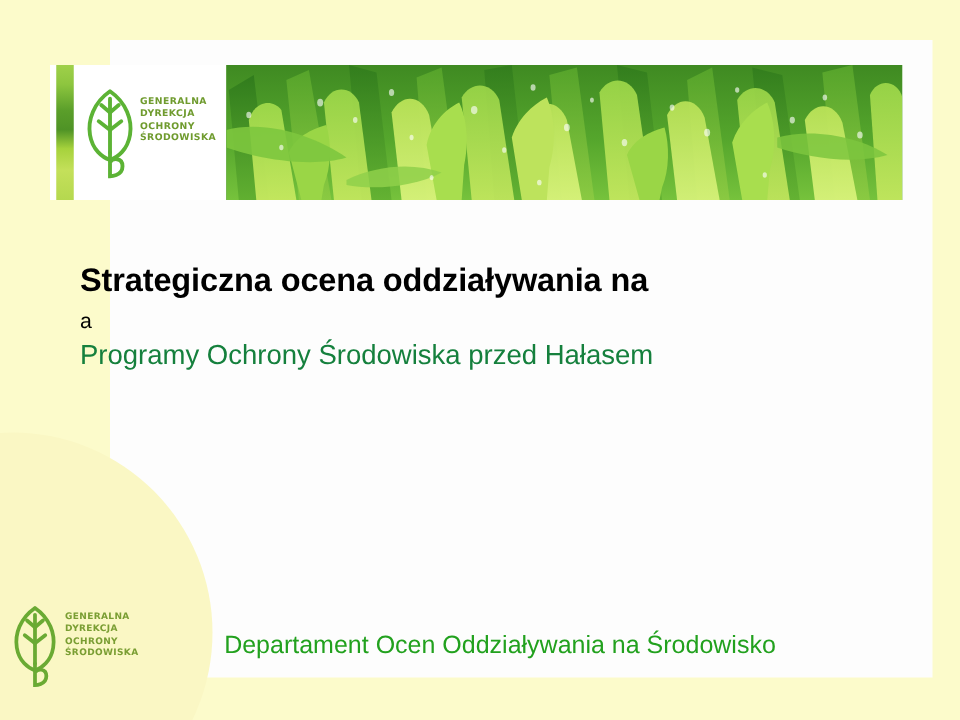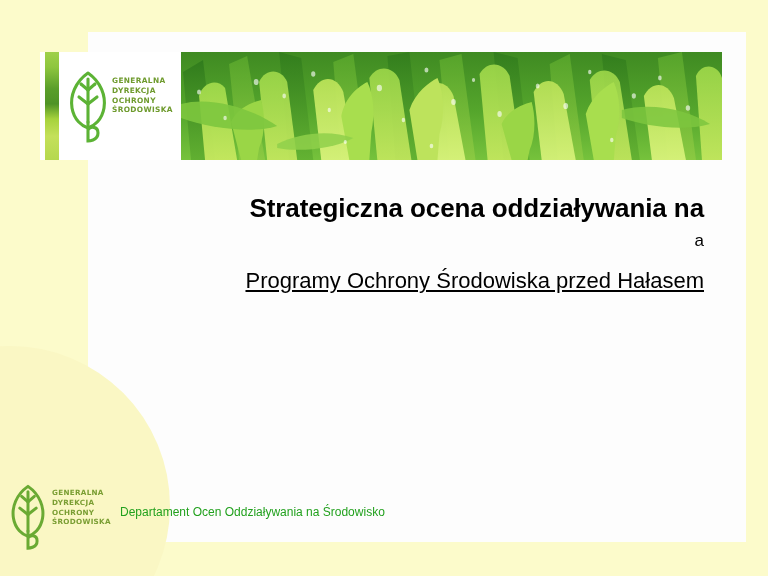--- a/index.html
+++ b/index.html
@@ -118,23 +118,23 @@
   .banner-photo svg {
     display: block;
     width: 100%;
     height: 100%;
   }
 
   
   .title-block {
     position: absolute;
     left: 64px;
-    top: 192px;
+    top: 208px;
     width: 640px;
-    text-align: right;
+    text-align: left;
     z-index: 5;
   }
   .title-main {
     font-family: "Liberation Sans", sans-serif;
     font-size: 26px;
     font-weight: bold;
     color: #000000;
     line-height: 1.30;
     letter-spacing: -0.1px;
   }
@@ -143,34 +143,34 @@
     font-size: 17px;
     font-weight: normal;
     color: #000000;
     line-height: 1.5;
     margin-top: 2px;
   }
   .title-sub {
     font-family: "Liberation Sans", sans-serif;
     font-size: 22px;
     font-weight: normal;
-    color: #000000;
+    color: #15803d;
     line-height: 1.3;
-    margin-top: 14px;
-    text-decoration: underline;
+    margin-top: 1px;
   }
 
   
   .footer-text {
     position: absolute;
     left: 120px;
     top: 505px;
     width: 560px;
-    font-family: "Liberation Sans", sans-serif;
-    font-size: 12px;
+    text-align: center;
+    font-family: "Liberation Sans", sans-serif;
+    font-size: 20px;
     color: #22A11E;
     z-index: 6;
     white-space: nowrap;
   }
 
   
   .footer-logo {
     position: absolute;
     left: 8px;
     top: 478px;

